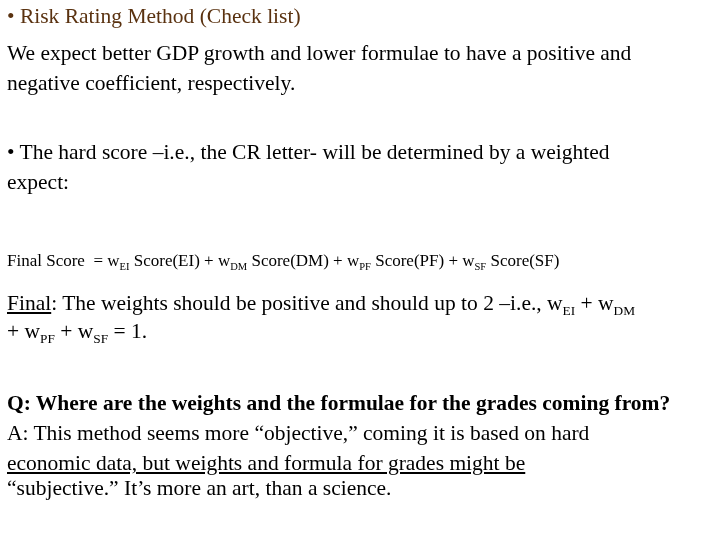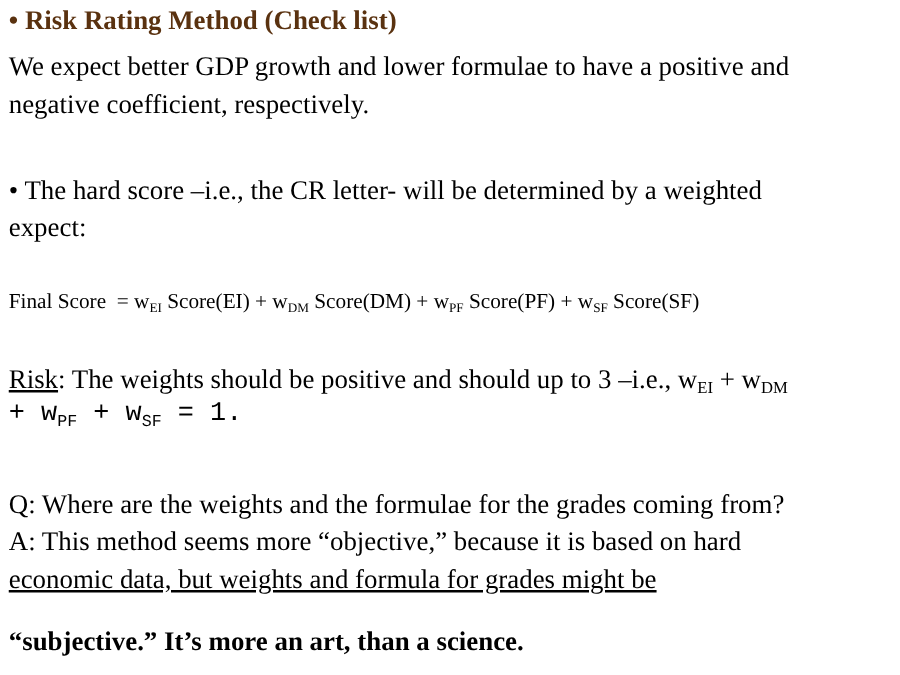--- a/index.html
+++ b/index.html
@@ -2,22 +2,22 @@
 <html><head>
   <meta charset="utf-8">
   <style>
     html, body { margin: 0; padding: 0; }
     body {
       width: 720px; height: 540px; background: #ffffff; overflow: hidden;
       font-family: "Liberation Serif", "DejaVu Serif", serif;
       color: #000000; position: relative;
     }
     .line { position: absolute; left: 7px; white-space: nowrap; font-size: 21.5px; line-height: 24px; }
-    .title { color: #5a3210; font-weight: bold; }
-    .formula { font-size: 17px; line-height: 20px; }
+    .title { color: #5a3210; font-weight: normal; }
+    .formula { font-size: 17px; line-height: 20px; margin-top: 20px; }
     sub { font-size: 0.62em; vertical-align: -0.35em; line-height: 0; }
     .u { text-decoration: underline; }
   </style>
 </head>
 <body>
 
 <div class="line title" style="top:4px;">
   <span>•</span>
   <span>Risk Rating Method (Check list)</span>
 </div>
@@ -25,19 +25,19 @@
 <div class="line" style="top:71px;">negative coefficient, respectively.</div>
 
 <div class="line" style="top:140px;">
   <span>•</span>
   <span>The hard score –i.e., the CR letter- will be determined by a weighted</span>
 </div>
 <div class="line" style="top:170px;">expect:</div>
 
 <div class="line formula" style="top:231px;"><span>Final Score</span>&nbsp; <span>= w</span><sub>EI</sub><span> Score(EI) + w</span><sub>DM</sub><span> Score(DM) + w</span><sub>PF</sub><span> Score(PF) + w</span><sub>SF</sub><span> Score(SF)</span></div>
 
-<div class="line" style="top:291px;"><span class="u">Risk</span><span>: The weights should be positive and should up to 3 –i.e., w</span><sub>EI</sub><span> + w</span><sub>DM</sub></div>
-<div class="line" style="top:319px;font-family:Liberation Mono, monospace;"><span>+ w</span><sub>PF</sub><span> + w</span><sub>SF</sub><span> = 1.</span></div>
+<div class="line" style="top:291px;"><span class="u">Final</span><span>: The weights should be positive and should up to 2 –i.e., w</span><sub>EI</sub><span> + w</span><sub>DM</sub></div>
+<div class="line" style="top:319px;"><span>+ w</span><sub>PF</sub><span> + w</span><sub>SF</sub><span> = 1.</span></div>
 
-<div class="line" style="top:391px;">Q: Where are the weights and the formulae for the grades coming from?</div>
-<div class="line" style="top:421px;">A: This method seems more “objective,” because it is based on hard</div>
+<div class="line" style="top:391px;font-weight:bold;">Q: Where are the weights and the formulae for the grades coming from?</div>
+<div class="line" style="top:421px;">A: This method seems more “objective,” coming it is based on hard</div>
 <div class="line" style="top:451px;text-decoration:underline;">economic data, but weights and formula for grades might be</div>
-<div class="line" style="top:501px;font-weight:bold;">“subjective.” It’s more an art, than a science.</div>
+<div class="line" style="top:476px;">“subjective.” It’s more an art, than a science.</div>
 
 </body></html>

